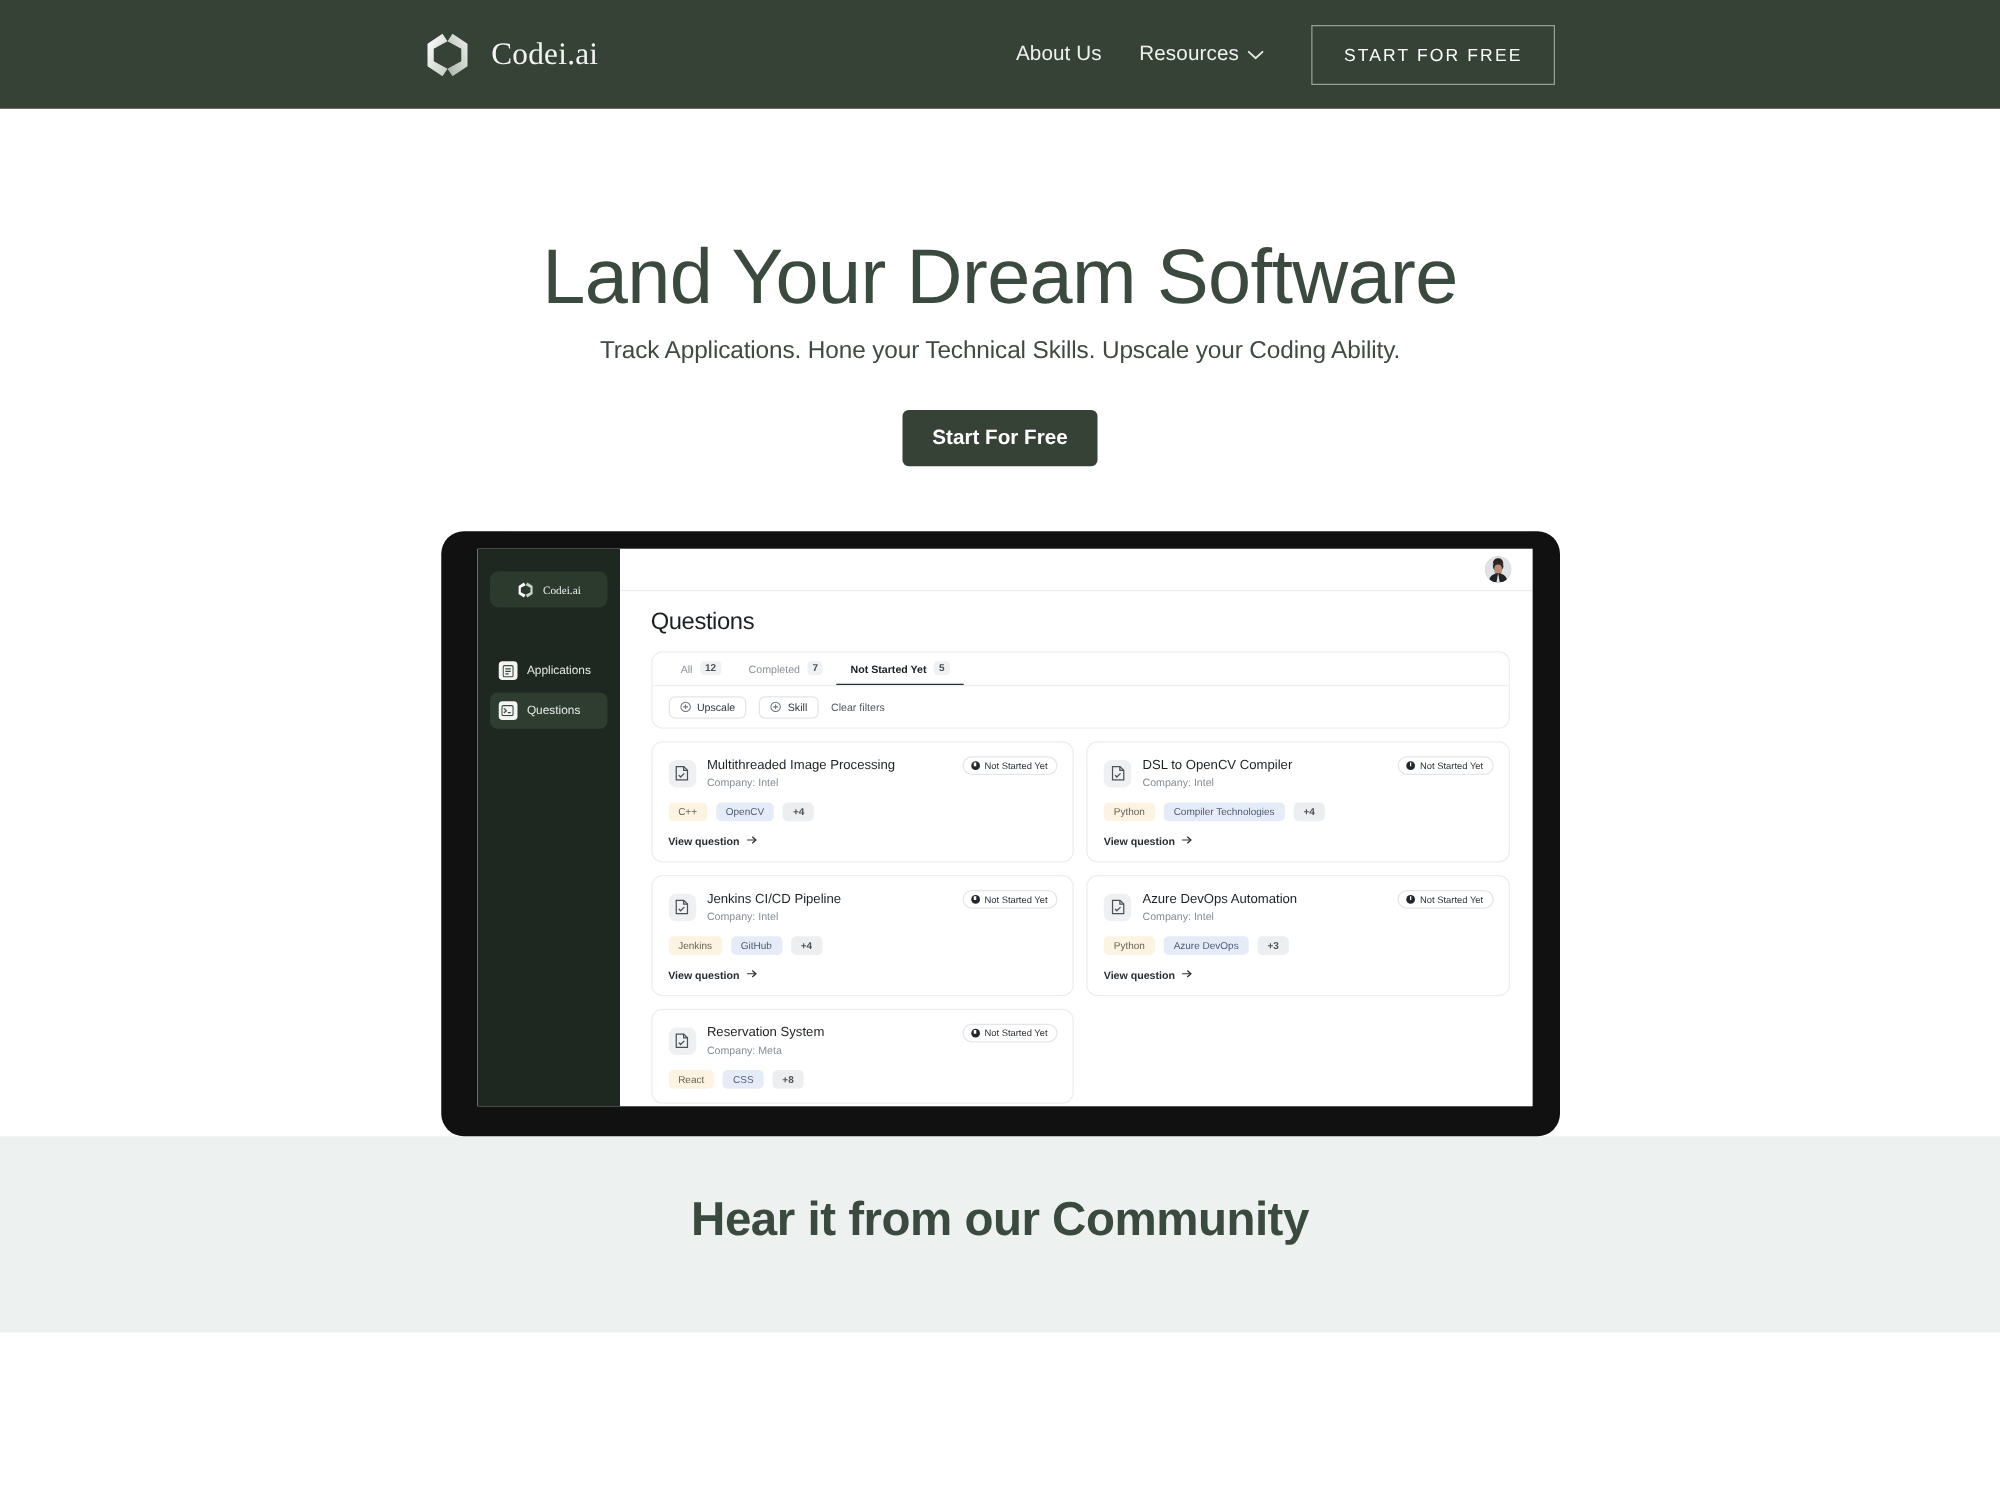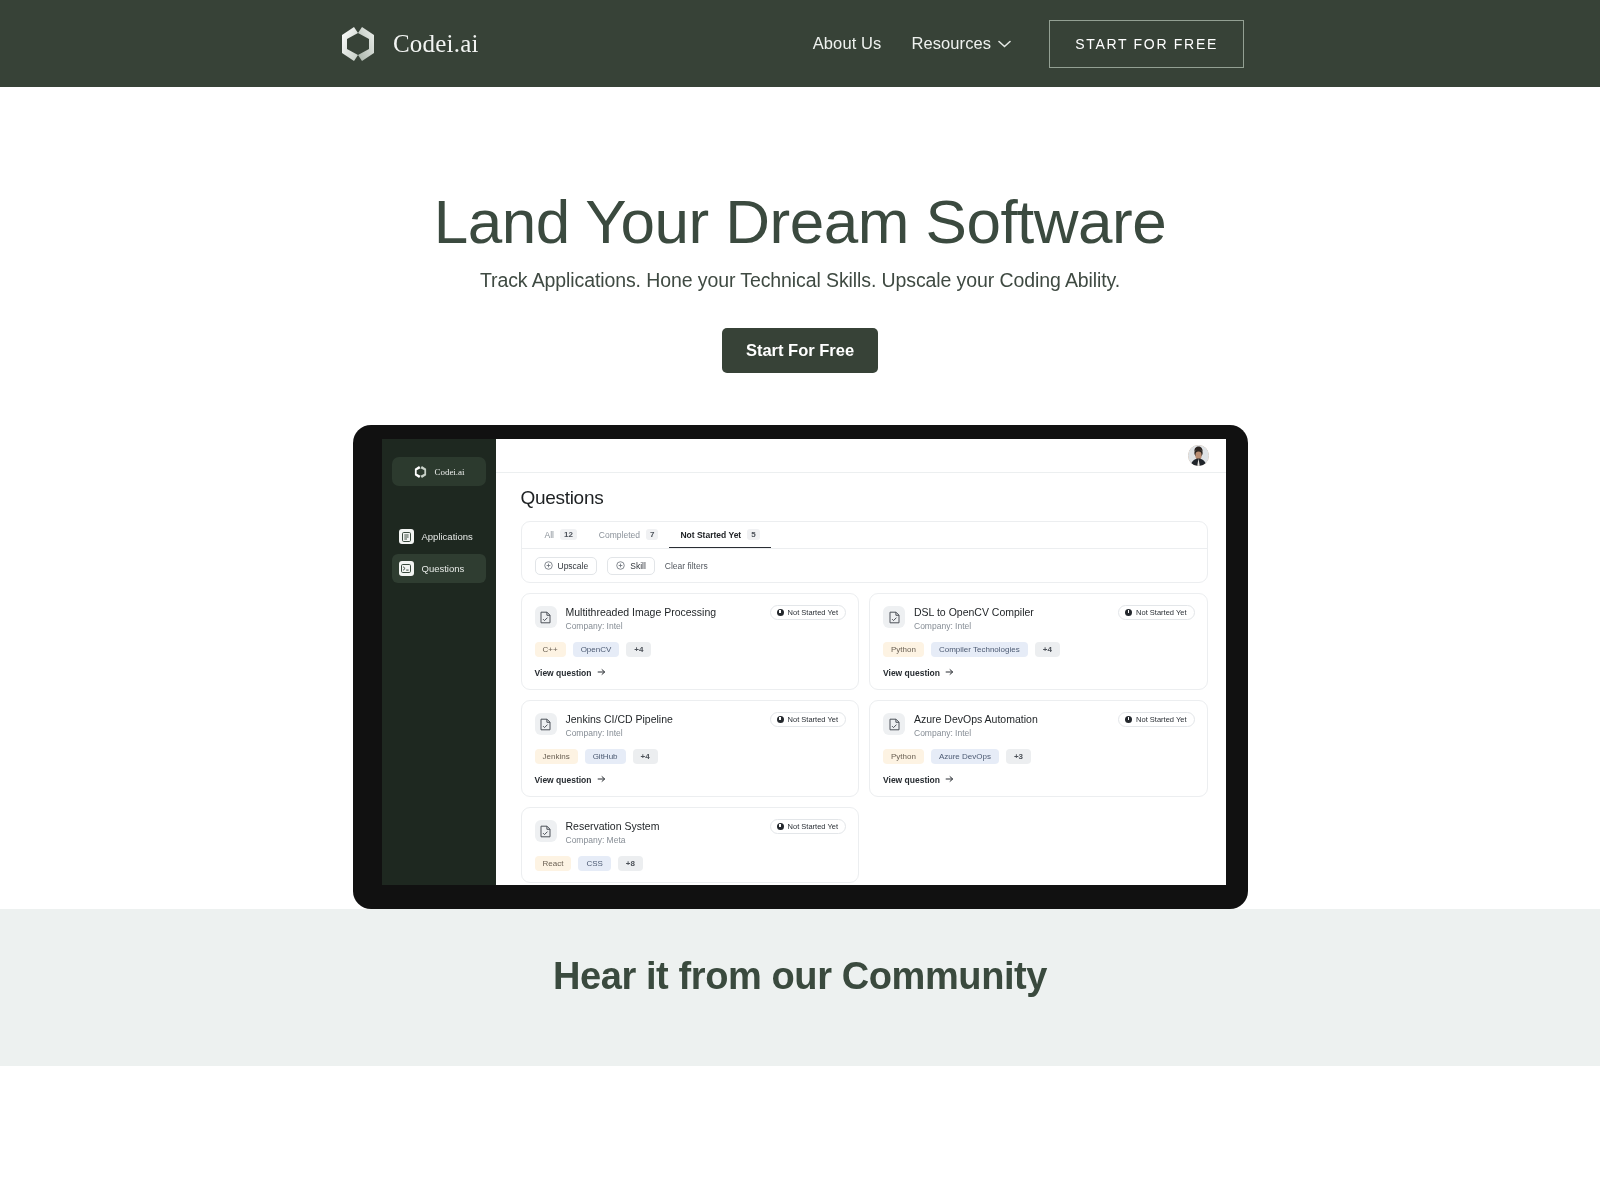--- a/index.html
+++ b/index.html
@@ -211,21 +211,21 @@
     gap: 10px;
   }
   .qcard {
     border: 1px solid #eceef0;
     border-radius: 9px;
     background: #ffffff;
     padding: 12px 13px 11px 13px;
     position: relative;
     cursor: pointer;
   }
-  .qcard-head { display: flex; gap: 9px; align-items: flex-start; }
+  .qcard-head { display: flex; gap: 9px; align-items: center; }
   .qcard-ico {
     width: 22px; height: 22px; border-radius: 6px;
     background: #eef0f2;
     display: flex; align-items: center; justify-content: center;
     flex-shrink: 0;
   }
   .qcard-ico svg { display: block; }
   .qcard-title { font-size: 10.5px; color: #1d2124; line-height: 13px; }
   .qcard-company { font-size: 8.5px; color: #868d95; margin-top: 2px; }
   .badge {

